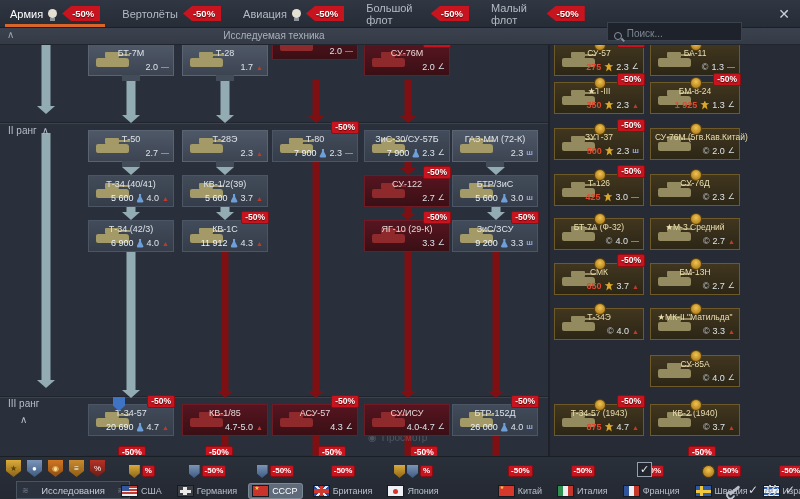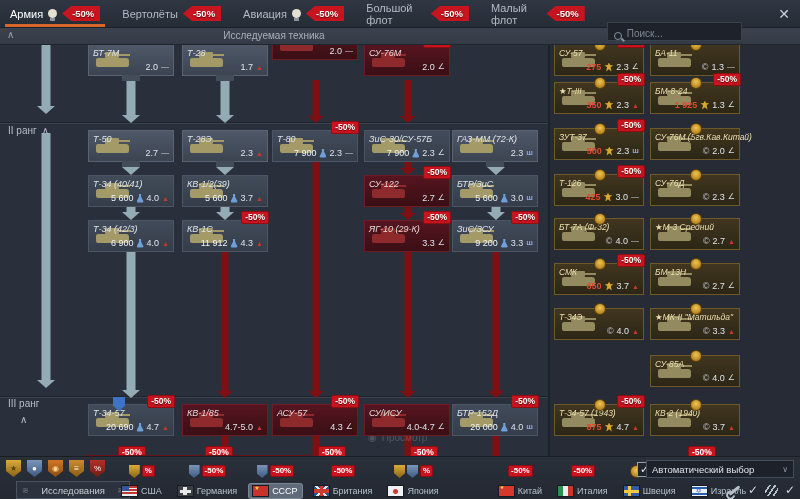--- a/index.html
+++ b/index.html
@@ -46,21 +46,21 @@
   .card.light::after{content:"";position:absolute;bottom:-6px;left:50%;margin-left:-9px;width:18px;height:6px;background:#434c59;}
   .card.dark{background:linear-gradient(#424b59,#353d4a);border-color:#4c5563;}
   .card.red{background:linear-gradient(#561520,#3a0f15);border-color:#6e1b24;}
   .card.prem{width:90px;background:linear-gradient(#41361f,#2c2616);border-color:#6e5a28;}
   .tank{position:absolute;left:7px;top:13px;width:33px;height:9px;background:var(--tc);border-radius:2px 3px 2px 2px;}
   .tank::before{content:"";position:absolute;left:9px;top:-6px;width:14px;height:6px;background:var(--tc);border-radius:1px;}
   .tank::after{content:"";position:absolute;left:21px;top:-4px;width:13px;height:2px;background:var(--tc);}
   .light .tank,.dark .tank{--tc:#a39a68;}
   .red .tank{--tc:#8e2a2c;}
   .prem .tank{--tc:#938a5f;}
-  .vname{position:absolute;right:4px;top:3px;left:4px;text-align:left;font-size:9px;color:#dde3ea;white-space:nowrap;font-style:italic;}
+  .vname{position:absolute;right:4px;top:3px;left:4px;text-align:center;font-size:9px;color:#dde3ea;white-space:nowrap;}
   .red .vname{color:#e6d6d6;}
   .prem .vname{color:#ecdfb0;font-size:8.5px;}
   .stats{position:absolute;right:4px;bottom:3px;display:flex;align-items:center;gap:3px;font-size:9px;color:#dde3ea;}
   .rpv{color:#eef3f8;}
   .rpicon{width:7px;height:9px;background:#6f9fd8;clip-path:polygon(35% 0,65% 0,65% 35%,100% 90%,85% 100%,15% 100%,0 90%,35% 35%);display:inline-block;}
   .gev{color:#e0492f;font-weight:bold;}
   .geicon{width:9px;height:9px;background:#d9a72c;display:inline-block;
           clip-path:polygon(50% 0,63% 28%,100% 32%,70% 50%,80% 100%,50% 76%,20% 100%,30% 50%,0 32%,37% 28%);}
   .lion{color:#c3cad2;font-size:9px;}
   .mode{font-size:8px;line-height:1;}
@@ -772,44 +772,49 @@
           <div class="nbadges">
             <span class="ndisc">-50%</span>
           </div>
           <div class="ntab">
             <span class="flag f-italy"></span>
             <span>Италия</span>
           </div>
         </div>
         <div class="nation">
           <div class="nbadges">
+            <span class="ndisc">-50%</span>
+          </div>
+          <div class="ntab">
+            <span class="flag f-france"></span>
+            <span>Франция</span>
+          </div>
+        </div>
+        <div class="nation">
+          <div class="nbadges">
             <span class="ncoin"></span>
             <span class="ndisc">-50%</span>
           </div>
           <div class="ntab">
             <span class="flag f-sweden"></span>
             <span>Швеция</span>
           </div>
         </div>
         <div class="nation">
           <div class="nbadges">
             <span class="ndisc">-50%</span>
           </div>
           <div class="ntab">
             <span class="flag f-israel"></span>
             <span>Израиль</span>
           </div>
         </div>
       </div>
     <div id="usage">
       <span class="checkbox">✓</span>
-    </div>
-    <div id="autosel">
-      <span>Автоматический выбор</span>
-      <span class="chev">∨</span>
     </div>
     <div id="tools">
       <span class="wrench"></span>
       <span class="tcheck">✓</span>
       <span class="slashes"></span>
       <span class="tcheck">✓</span>
     </div>
   </div>
 </div>
 

